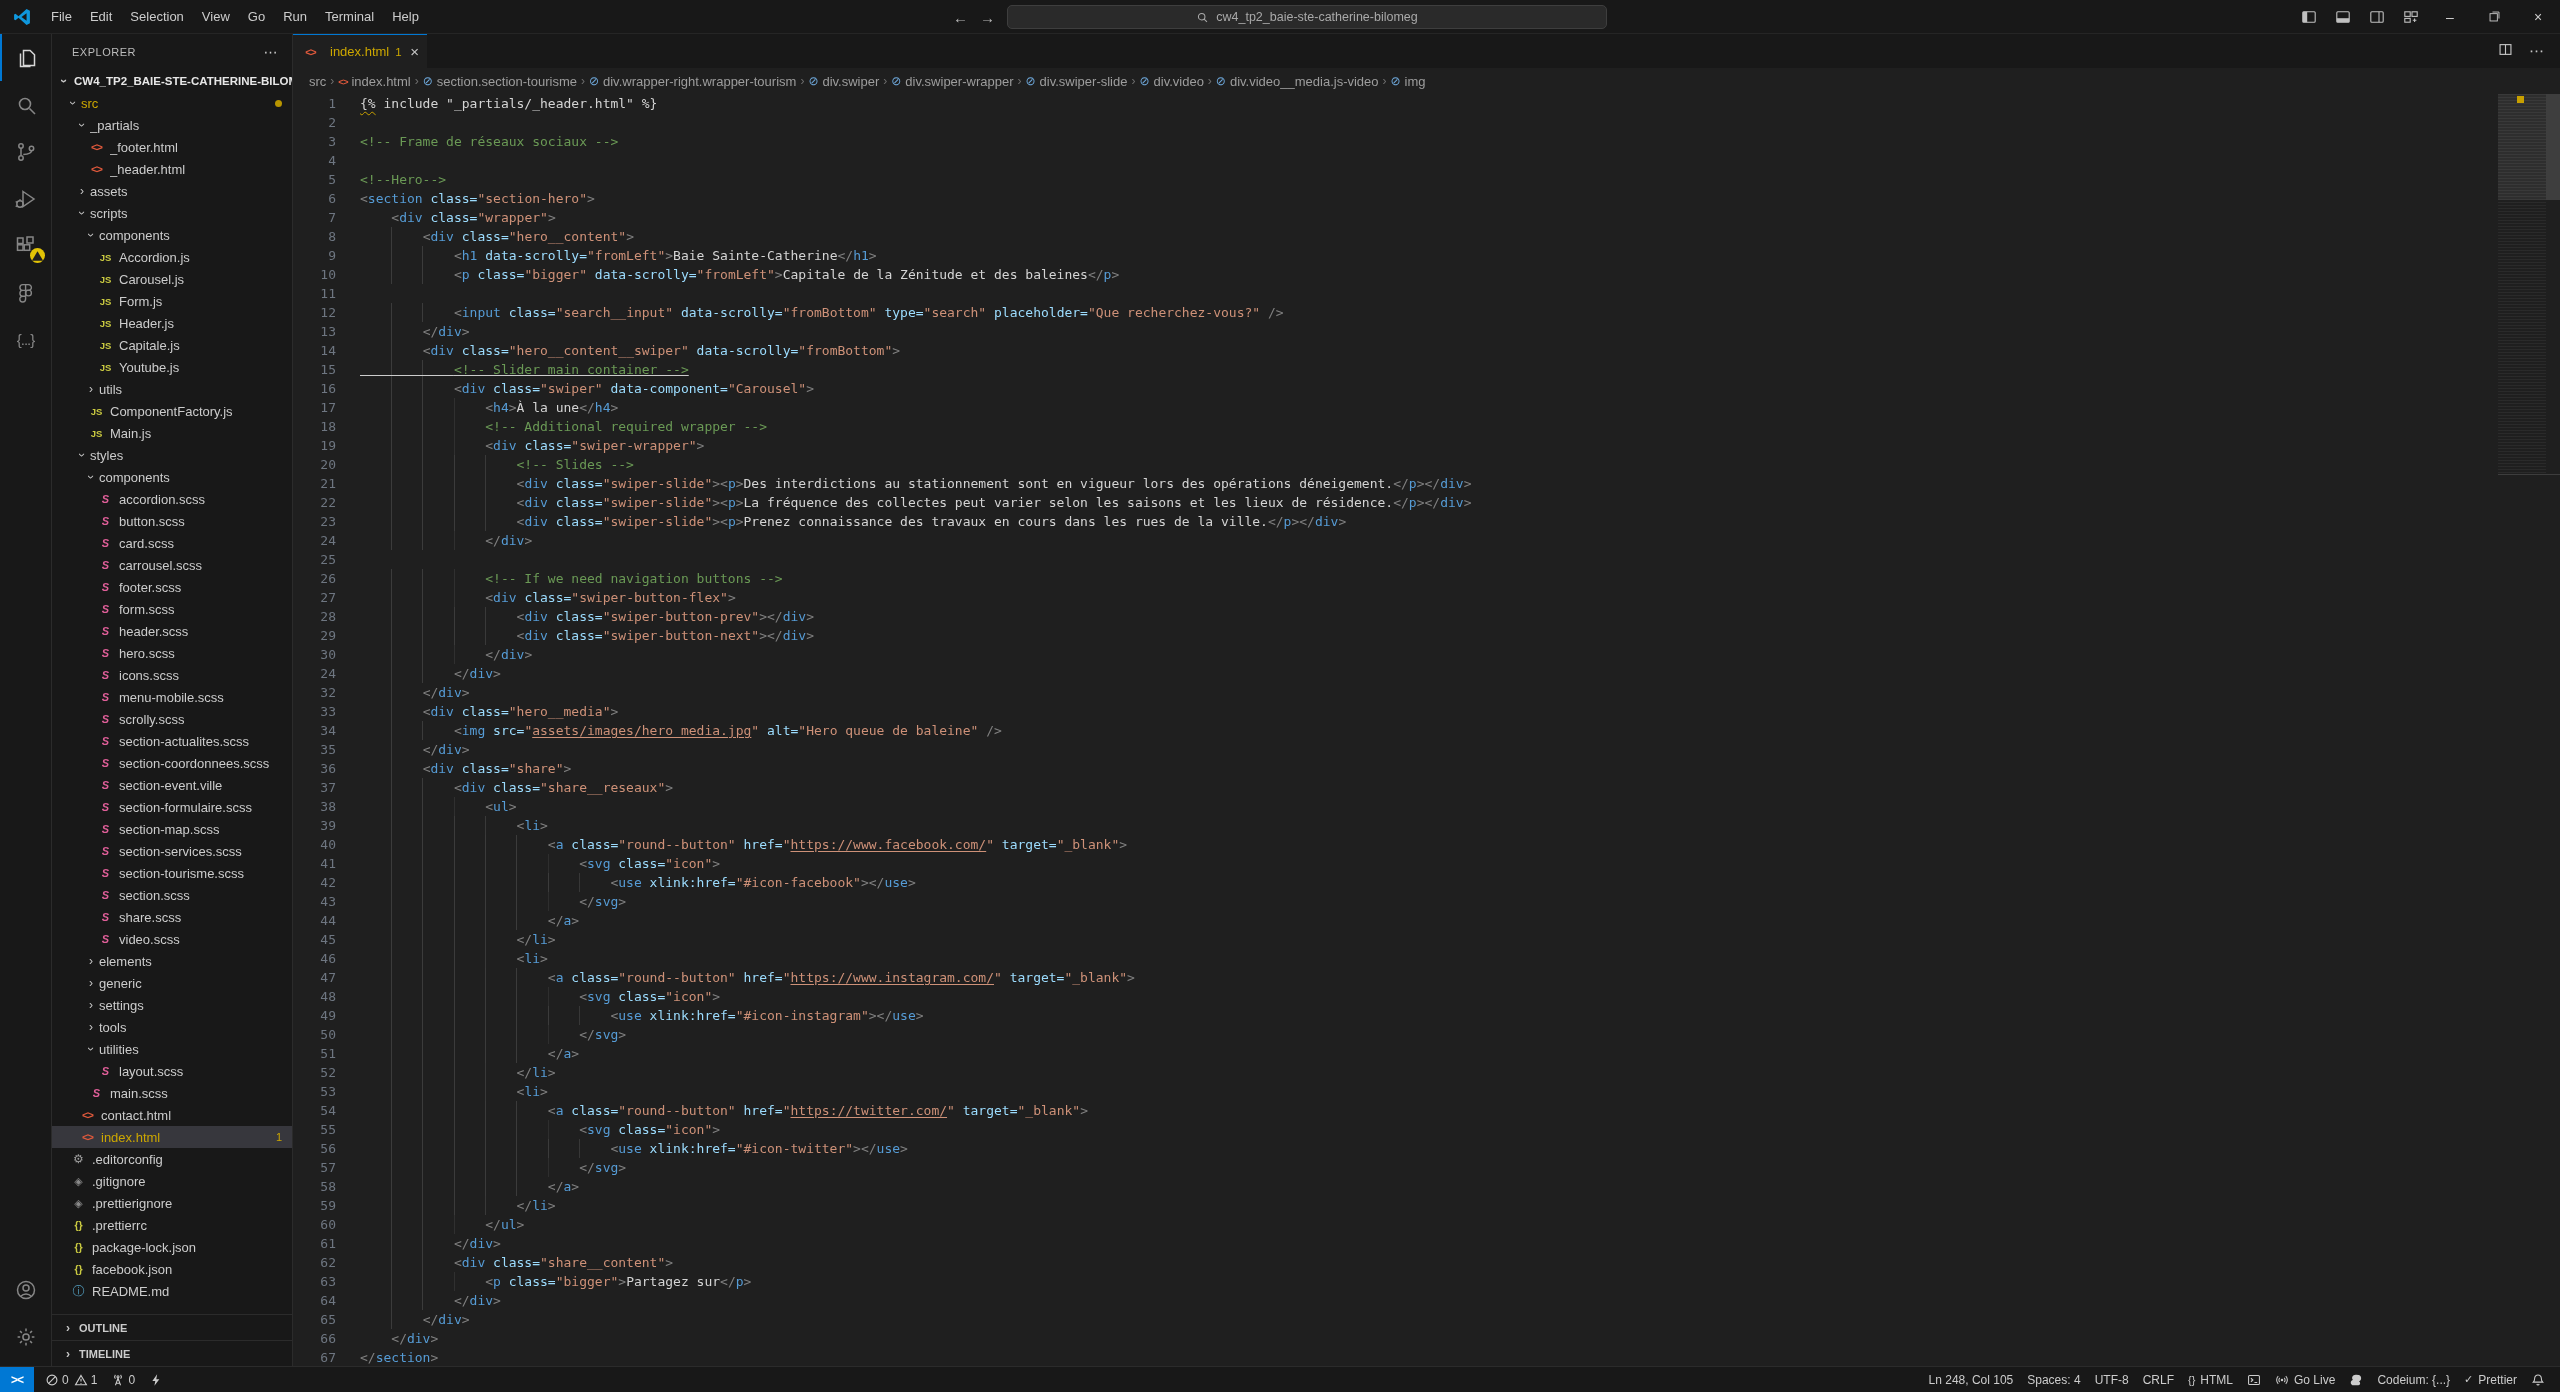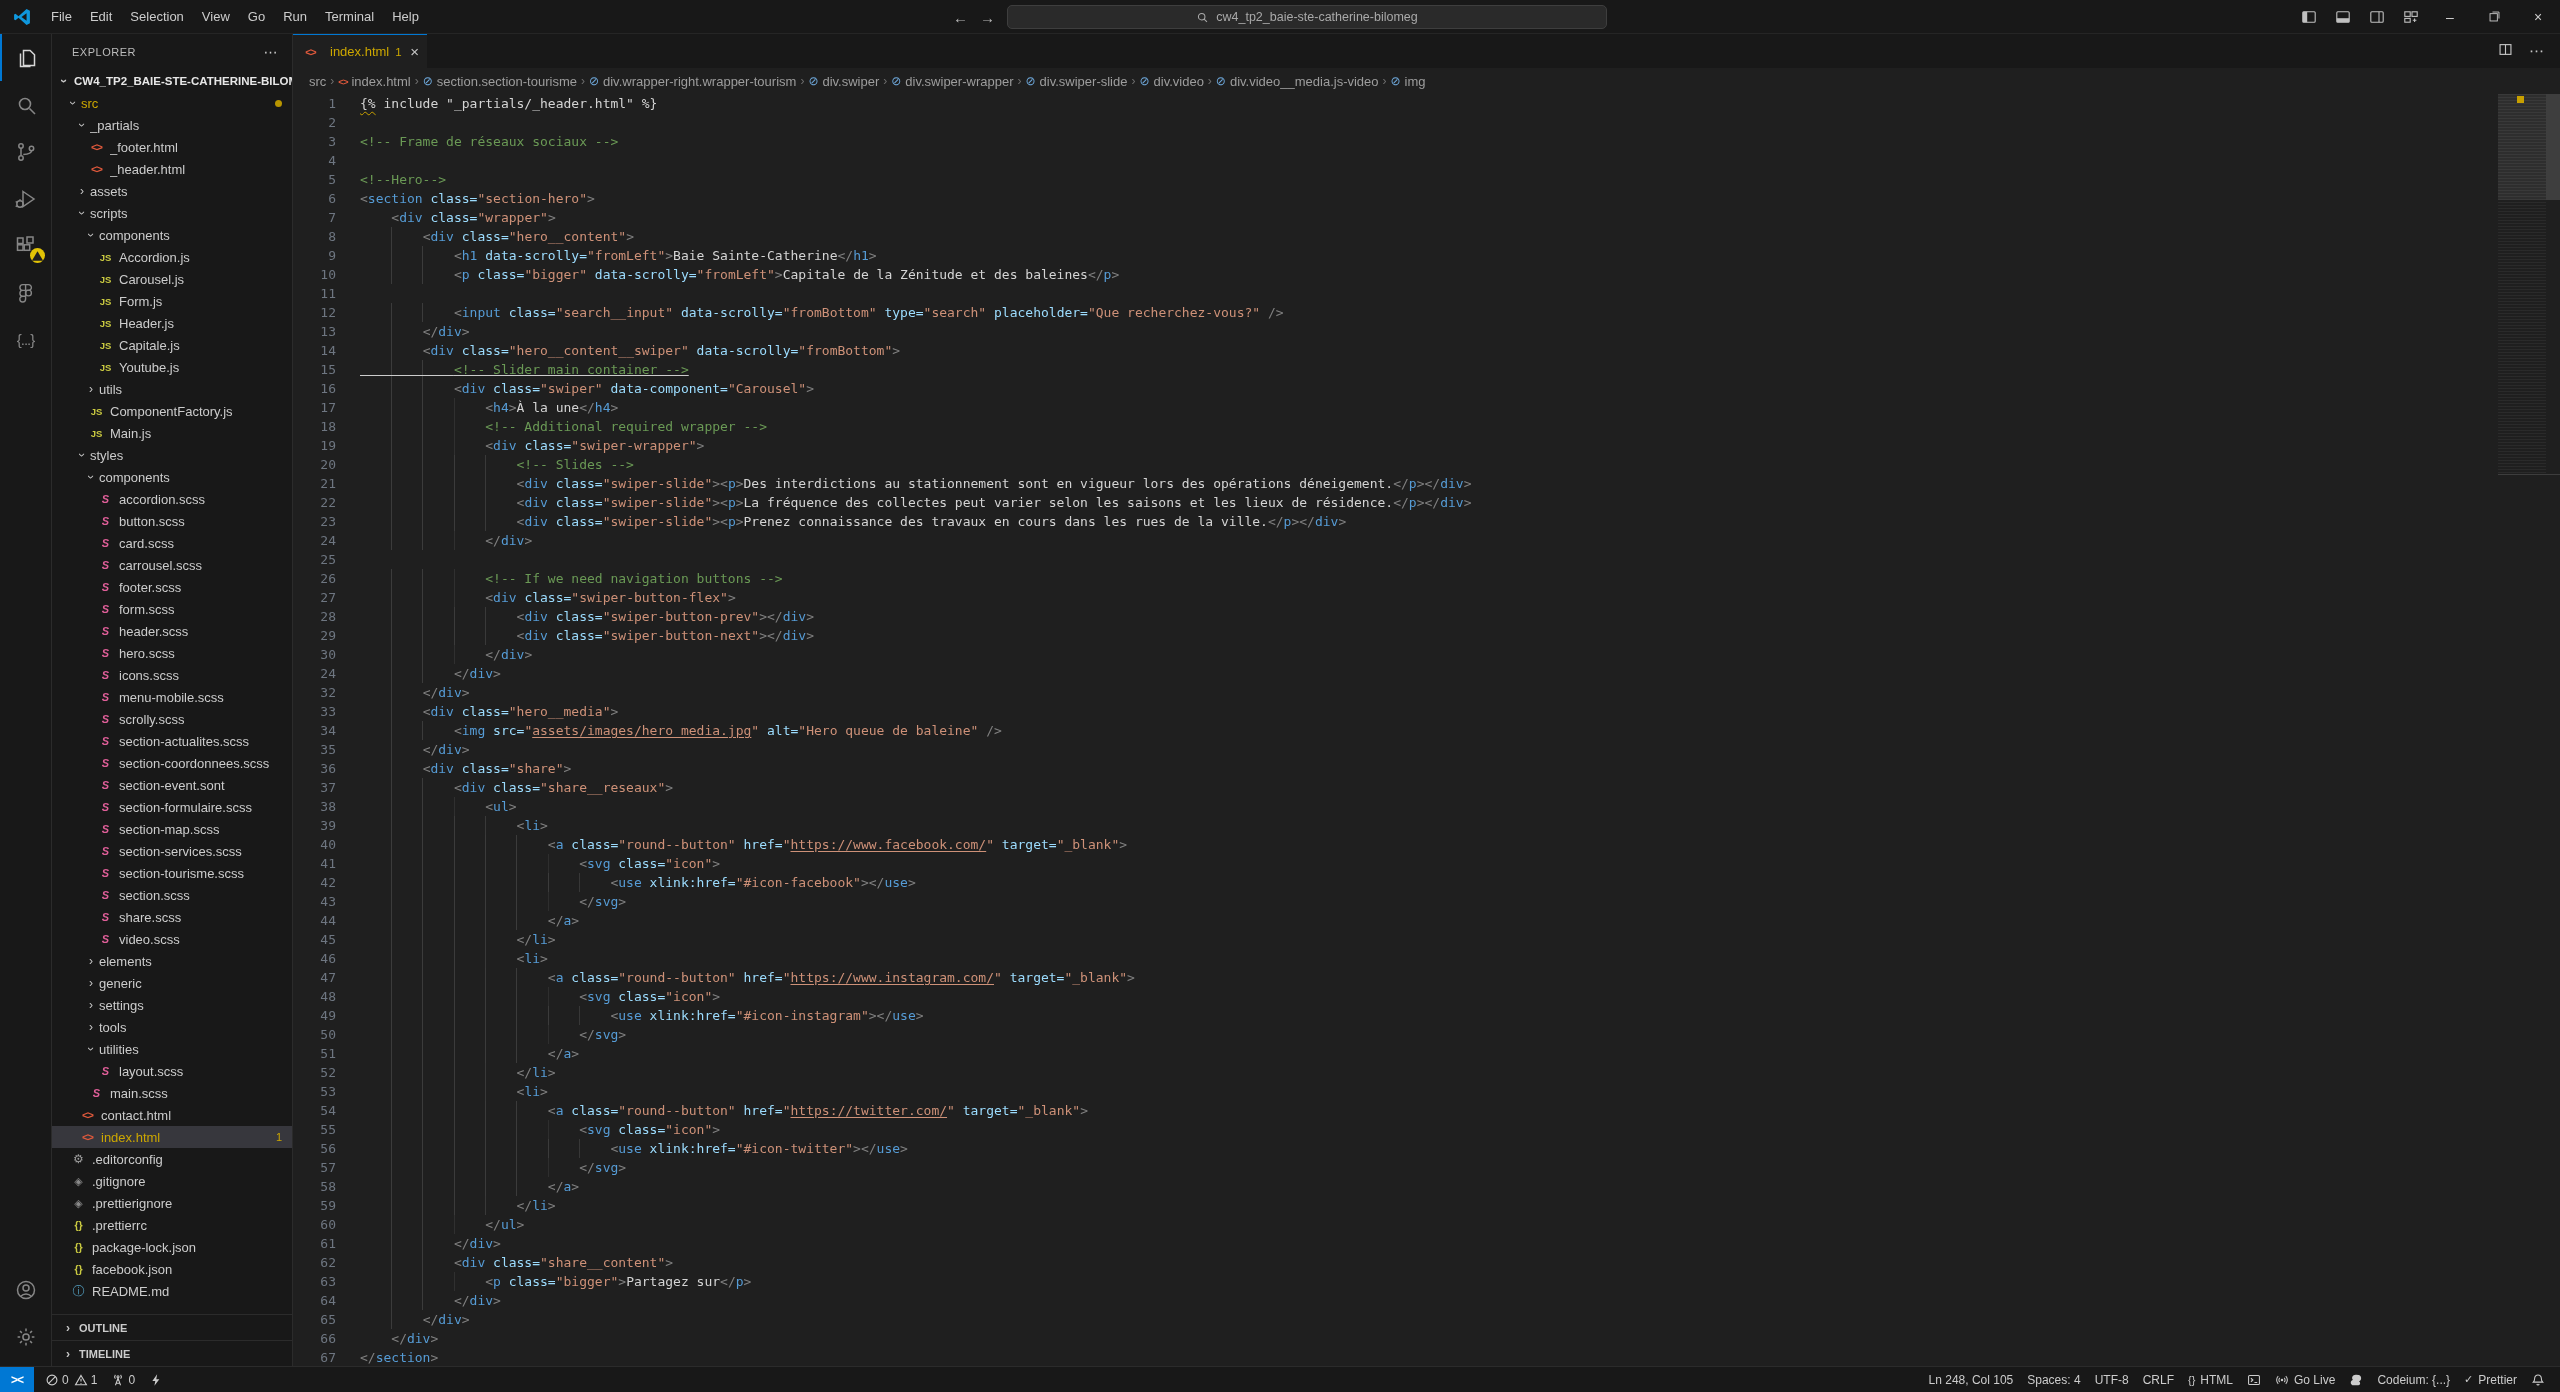--- a/index.html
+++ b/index.html
@@ -390,21 +390,21 @@
           <div class="row" style="padding-left: 46px;">
             <span class="ficon fi-sass">S</span>
             <span class="label">section-actualites.scss</span>
           </div>
           <div class="row" style="padding-left: 46px;">
             <span class="ficon fi-sass">S</span>
             <span class="label">section-coordonnees.scss</span>
           </div>
           <div class="row" style="padding-left: 46px;">
             <span class="ficon fi-sass">S</span>
-            <span class="label">section-event.sont</span>
+            <span class="label">section-event.ville</span>
           </div>
           <div class="row" style="padding-left: 46px;">
             <span class="ficon fi-sass">S</span>
             <span class="label">section-formulaire.scss</span>
           </div>
           <div class="row" style="padding-left: 46px;">
             <span class="ficon fi-sass">S</span>
             <span class="label">section-map.scss</span>
           </div>
           <div class="row" style="padding-left: 46px;">

